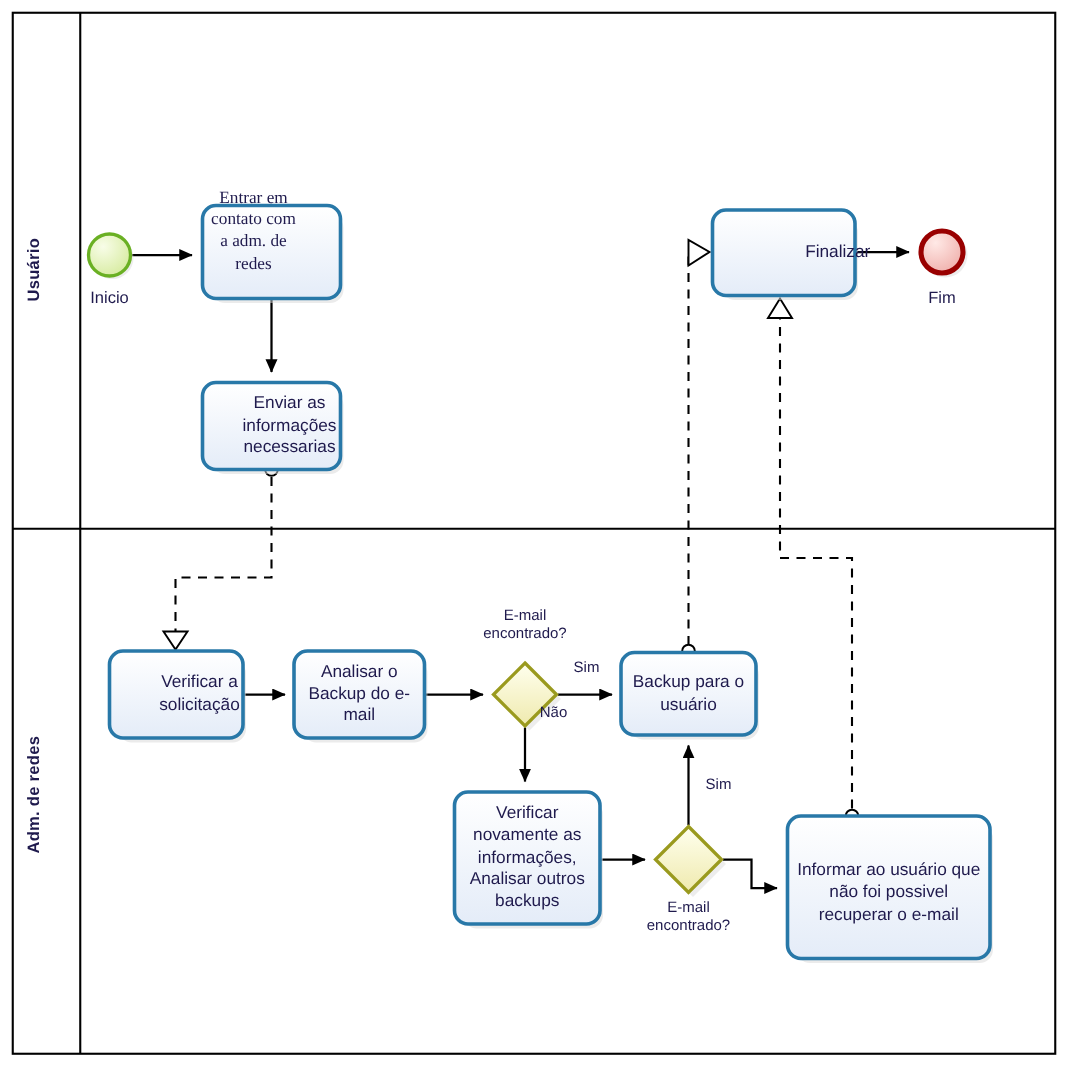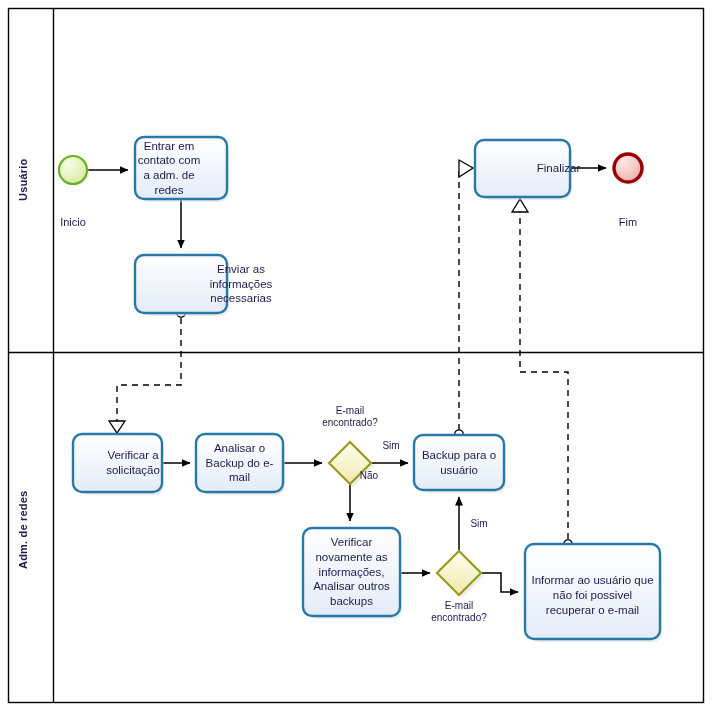--- a/index.html
+++ b/index.html
@@ -51,21 +51,20 @@
     color: #1f1a4d;
     text-align: center;
     line-height: 1.2;
     white-space: pre-line;
   }
   .event-label {
     position: absolute;
     font-size: 11px;
     color: #1f1a4d;
     text-align: center;
-    margin-top: 23px;
   }
 </style>
 </head>
 <body>
 
 <div id="canvas">
 
   <svg class="layer" id="vector" viewBox="0 0 712 711" xmlns="http://www.w3.org/2000/svg">
     <defs>
       <linearGradient id="gradTask" x1="0" y1="0" x2="0" y2="1">
@@ -179,22 +178,22 @@
       </g>
     </g>
   </svg>
 
   <div class="lane-title" style="left:17px; top:140px; width:22px; height:80px;">Usuário</div>
   <div class="lane-title" style="left:17px; top:480px; width:22px; height:100px;">Adm. de redes</div>
 
   <div class="event-label" style="left:48px; top:193px; width:50px;">Inicio</div>
   <div class="event-label" style="left:603px; top:193px; width:50px;">Fim</div>
 
-  <div class="node-label" style="left:137px; top:139px; width:64px; height:58px;">Entrar em contato com a adm. de redes</div>
-  <div class="node-label" style="left:137px; top:257px; width:112px; height:54px;padding-left:48px;">Enviar as informações necessarias</div>
+  <div class="node-label" style="left:137px; top:125px; width:64px; height:58px;font-family:Liberation Serif, serif;">Entrar em contato com a adm. de redes</div>
+  <div class="node-label" style="left:137px; top:257px; width:112px; height:54px;">Enviar as informações necessarias</div>
   <div class="node-label" style="left:477px; top:142px; width:91px; height:53px;margin-left:36px;">Finalizar</div>
   <div class="node-label" style="left:75px; top:436px; width:92px; height:54px;padding-left:12px;">Verificar a solicitação</div>
   <div class="node-label" style="left:198px; top:436px; width:83px; height:54px;">Analisar o Backup do e-mail</div>
   <div class="node-label" style="left:416px; top:437px; width:86px; height:51px;">Backup para o usuário</div>
   <div class="node-label" style="left:305px; top:530px; width:93px; height:84px;border-radius:12px;">Verificar novamente as informações, Analisar outros backups</div>
   <div class="node-label" style="left:528px; top:546px; width:129px; height:99px;">Informar ao usuário que não foi possivel recuperar o e-mail</div>
 
   <div class="edge-label" style="left:303px; top:405px; width:94px;">E-mail
 encontrado?</div>
   <div class="edge-label" style="left:412px; top:600px; width:94px;">E-mail

